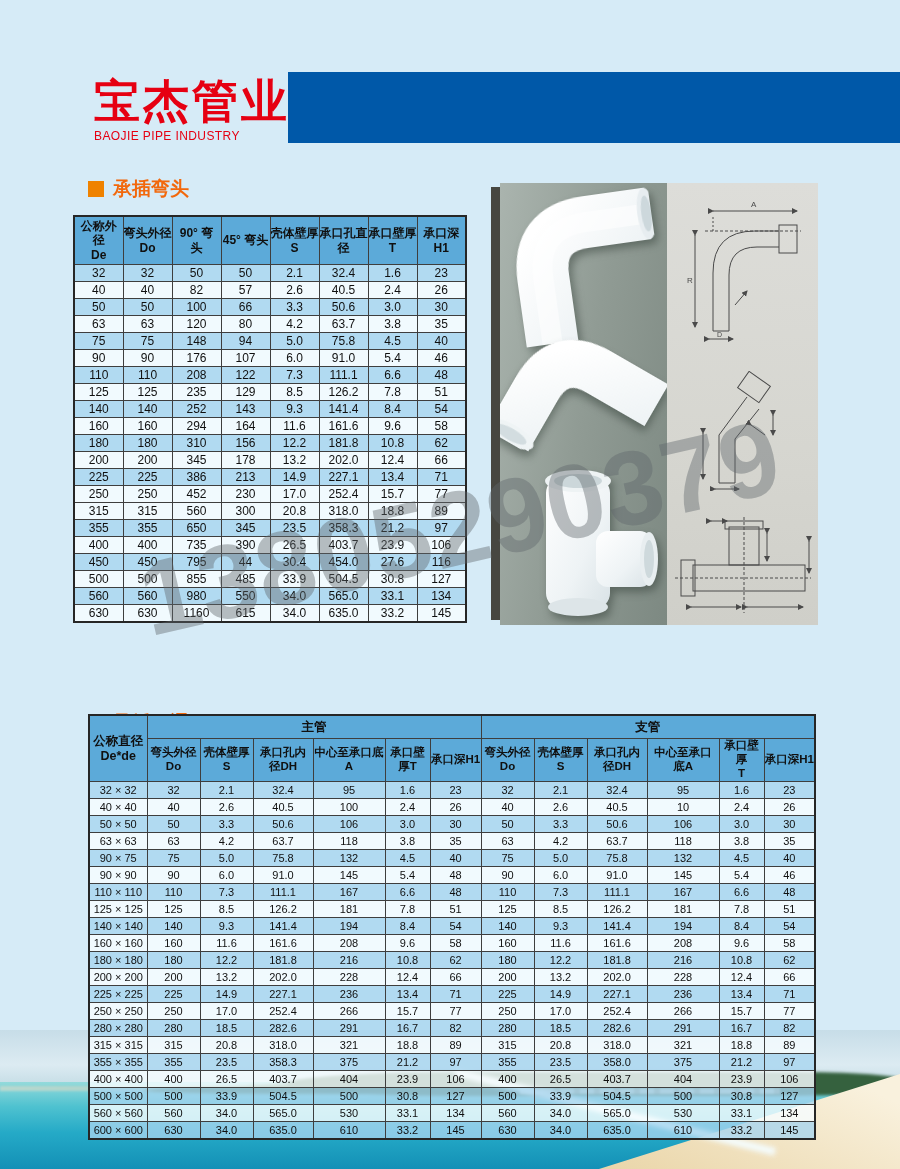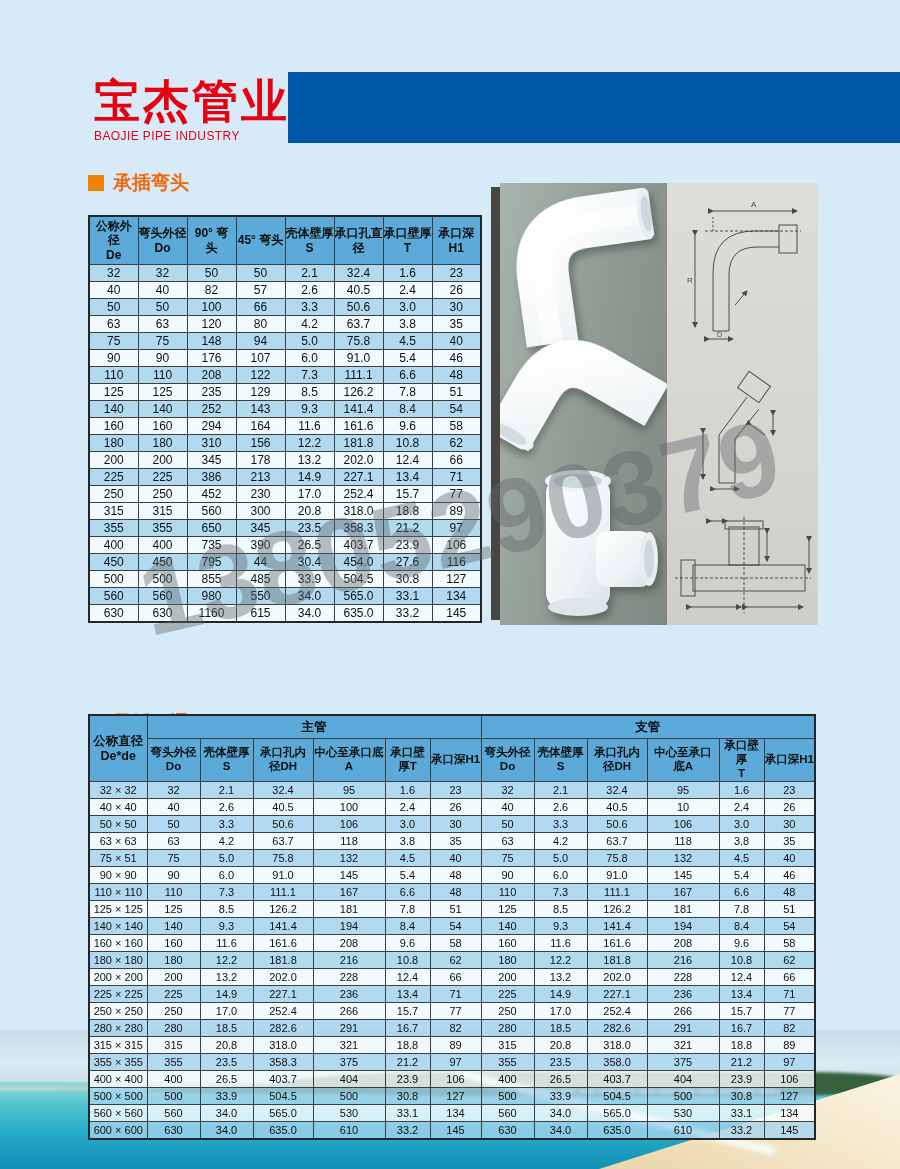--- a/index.html
+++ b/index.html
@@ -6,25 +6,25 @@
 body{width:900px;height:1169px;position:relative;overflow:hidden;background:#d6ebf7;font-family:"Liberation Sans",sans-serif;}
 .abs{position:absolute;}
 
 .logo{left:94px;top:70px;line-height:1;margin-top:8px;}
 .logo-cn{font-size:46px;font-weight:bold;color:#e60012;letter-spacing:3px;}
 .logo-en{font-size:12px;font-weight:normal;color:#e60012;letter-spacing:.4px;margin-top:6px;}
 .blue-bar{left:288px;top:72px;width:612px;height:71px;background:#0058a8;}
 
 .sec-title{display:flex;align-items:center;gap:9px;font-size:19px;font-weight:bold;color:#f2680c;}
 .sec-title .sq{width:16px;height:16px;background:#ef8200;flex:0 0 auto;}
-#title1{left:88px;top:170px;}
+#title1{left:88px;top:176px;}
 #title2{left:88px;top:686px;margin-top:24px;}
 
 table{border-collapse:collapse;table-layout:fixed;position:absolute;border:2px solid #262626;}
-#t1{left:88px;top:215px;width:393px;}
+#t1{left:73px;top:215px;width:393px;}
 #t2{left:88px;top:714px;width:726px;}
 th,td{border:1px solid #3e3e3e;text-align:center;vertical-align:middle;color:#101010;overflow:hidden;padding:0;}
 th{background:#5caad9;font-weight:bold;white-space:pre-line;line-height:1.2;}
 #t1 th{height:47px;font-size:12px;}
 #t1 td{height:16px;font-size:12px;}
 #t2 tr.gh th{height:22px;font-size:12.5px;}
 #t2 tr.sh th{height:42px;font-size:11.5px;}
 #t2 td{height:16px;font-size:11px;}
 tr.r-odd td{background:rgba(166,213,240,.78);}
 tr.r-even td{background:rgba(247,253,255,.82);}
@@ -501,21 +501,21 @@
         <td>3.8</td>
         <td>35</td>
         <td>63</td>
         <td>4.2</td>
         <td>63.7</td>
         <td>118</td>
         <td>3.8</td>
         <td>35</td>
       </tr>
       <tr class="r-odd">
-        <td>75 × 51</td>
+        <td>90 × 75</td>
         <td>75</td>
         <td>5.0</td>
         <td>75.8</td>
         <td>132</td>
         <td>4.5</td>
         <td>40</td>
         <td>75</td>
         <td>5.0</td>
         <td>75.8</td>
         <td>132</td>

